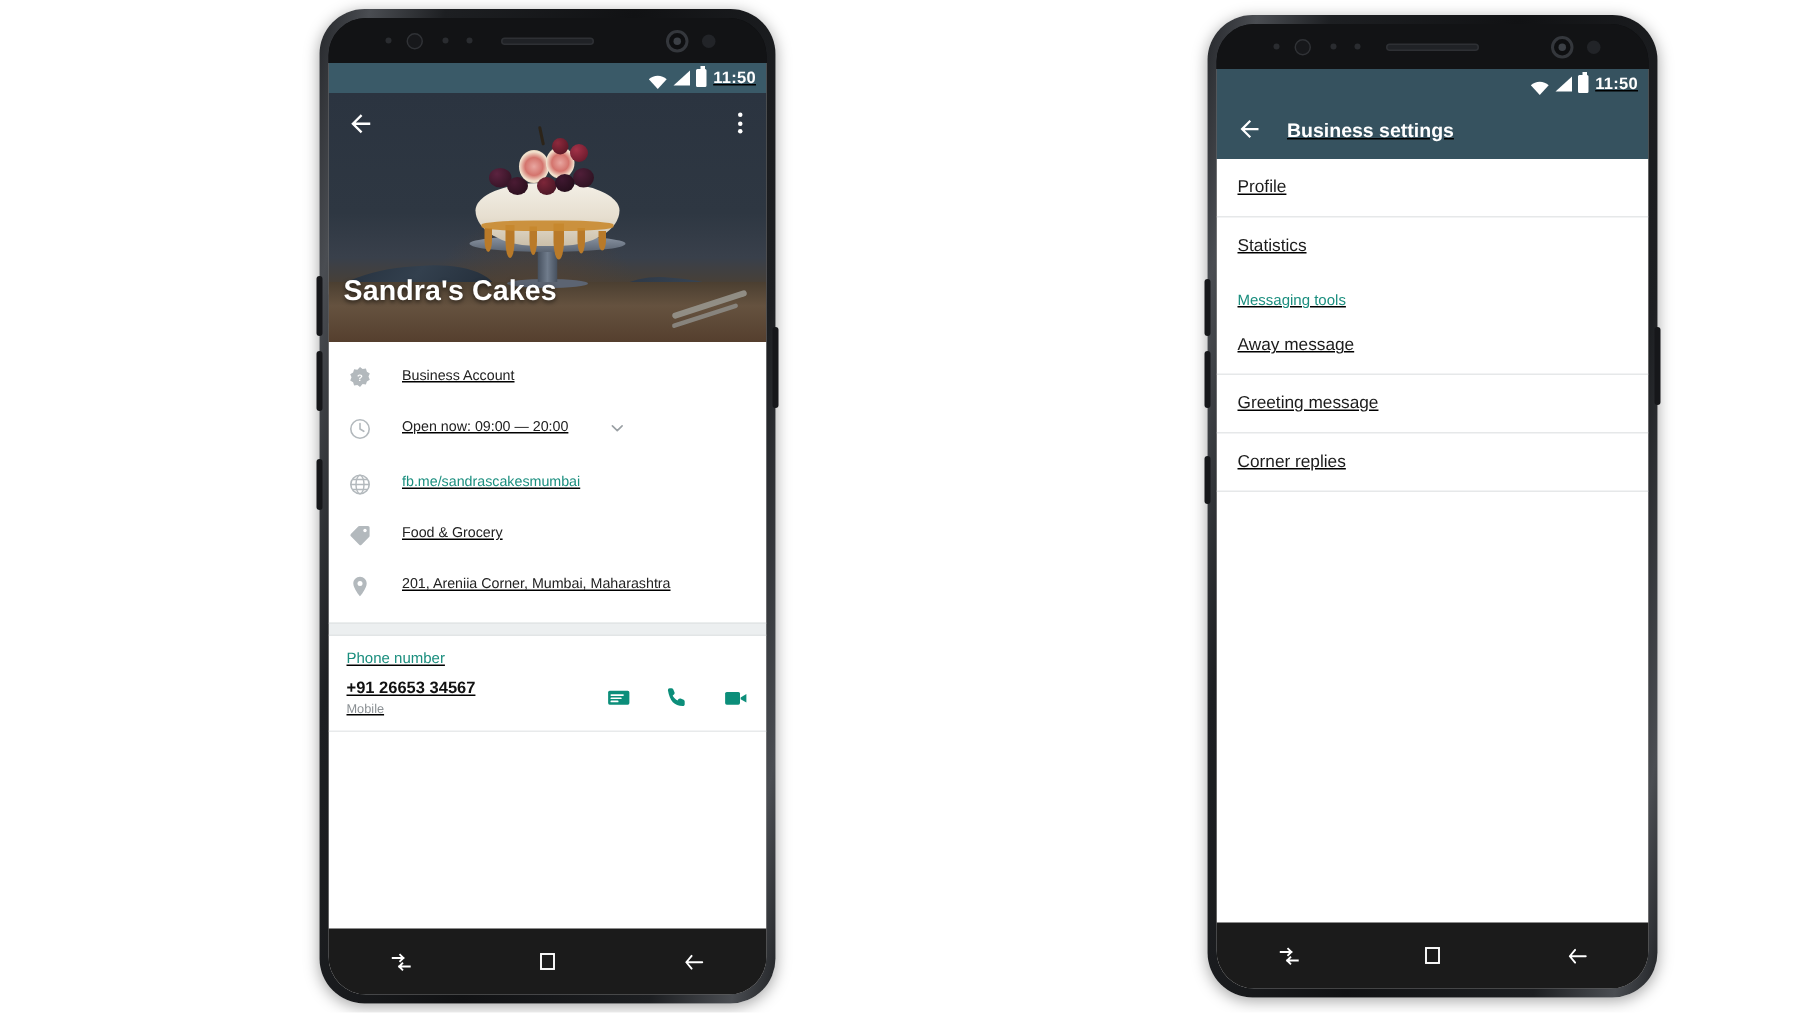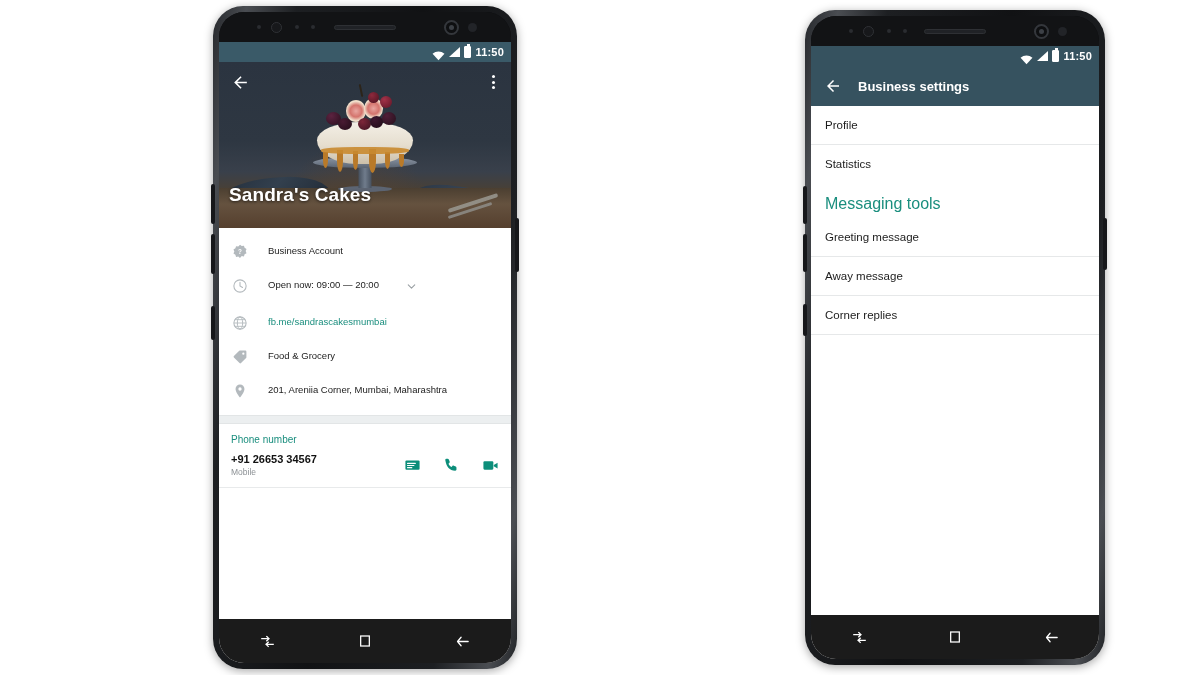--- a/index.html
+++ b/index.html
@@ -18,21 +18,21 @@
     background: linear-gradient(100deg,#26282c 0%,#4a4d52 8%,#1d1f22 20%,#111214 50%,#1d1f22 80%,#4a4d52 93%,#212326 100%);
     padding: 6px;
     box-shadow: 0 2px 10px rgba(0,0,0,.35);
   }
   .phone-inner {
     width: 100%; height: 100%;
     border-radius: 25px;
     background: #0c0d0f;
     overflow: hidden;
     position: relative;
-    display: flex; flex-direction: column;
+    display: flex; flex-direction: column; text-decoration: underline;
   }
   .bezel-top {
     height: 30px; background: #121315; flex: 0 0 auto;
     display: flex; align-items: center; justify-content: center;
     position: relative;
   }
   .sensor-dot { width: 4px; height: 4px; border-radius: 50%; background: #2a2c30; position: absolute; }
   .sensor-ring { width: 11px; height: 11px; border-radius: 50%; background: #17181b; border: 1.5px solid #303236; position: absolute; }
   .earpiece { width: 62px; height: 5px; border-radius: 3px; background: #202226; border: 1px solid #2e3034; }
   .front-cam {
@@ -150,21 +150,21 @@
   
   .navbar { height:44px; background:#1b1b1b; display:flex; align-items:center; justify-content:space-around; flex:0 0 auto; }
   .nav-ic { color:#fff; cursor:pointer; display:flex; align-items:center; justify-content:center; width:34px; height:26px; }
 
   
   .appbar { height:40px; background:#36525f; display:flex; align-items:center; gap:16px; padding:0 13px; flex:0 0 auto; }
   .appbar-title { color:#fff; font-size:13px; font-weight:bold; }
   .set-list { background:#fff; flex:1 1 auto; }
   .set-item { padding: 13px 14px; font-size:11.5px; color:#1c1c1c; border-bottom:1px solid #e6e8e9; cursor:pointer; }
   .set-item.nodiv { border-bottom:none; }
-  .set-group { padding: 12px 14px 5px 14px; font-size:16px; color:#1a8e7e; }
+  .set-group { padding: 12px 14px 5px 14px; font-size:10px; color:#1a8e7e; }
 </style>
 </head>
 <body>
 
 <div class="stage">
 
   <div class="phone" style="left:213px; top:6px; width:304px; height:663px;">
 
     <div class="btn-side" style="left:-2px;  top:178px; width:4px; height:40px;"></div>
     <div class="btn-side" style="left:-2px;  top:228px; width:4px; height:40px;"></div>
@@ -398,22 +398,22 @@
                 <path d="M20 11H7.8l5.6-5.6L12 4l-8 8 8 8 1.4-1.4L7.8 13H20z" fill="#ffffff"></path>
               </svg>
           </span>
           <span class="appbar-title">Business settings</span>
         </div>
 
         <div class="set-list">
           <div class="set-item">Profile</div>
           <div class="set-item nodiv">Statistics</div>
           <div class="set-group">Messaging tools</div>
+          <div class="set-item">Away message</div>
           <div class="set-item">Greeting message</div>
-          <div class="set-item">Away message</div>
           <div class="set-item">Corner replies</div>
         </div>
 
         <div class="navbar">
           <span class="nav-ic">
             <svg viewBox="0 0 24 24" width="17" height="17">
                 <path d="M4 8h10M11 5l3 3-3 3M20 16H10M13 13l-3 3 3 3" fill="none" stroke="#ffffff" stroke-width="1.8" stroke-linecap="square" stroke-linejoin="miter"></path>
               </svg>
           </span>
           <span class="nav-ic">

